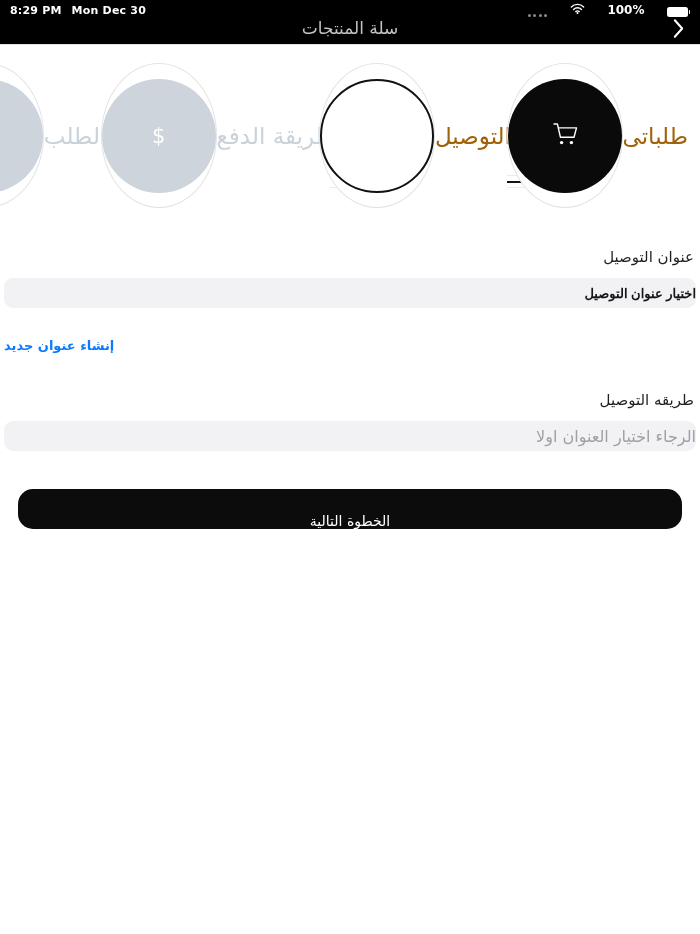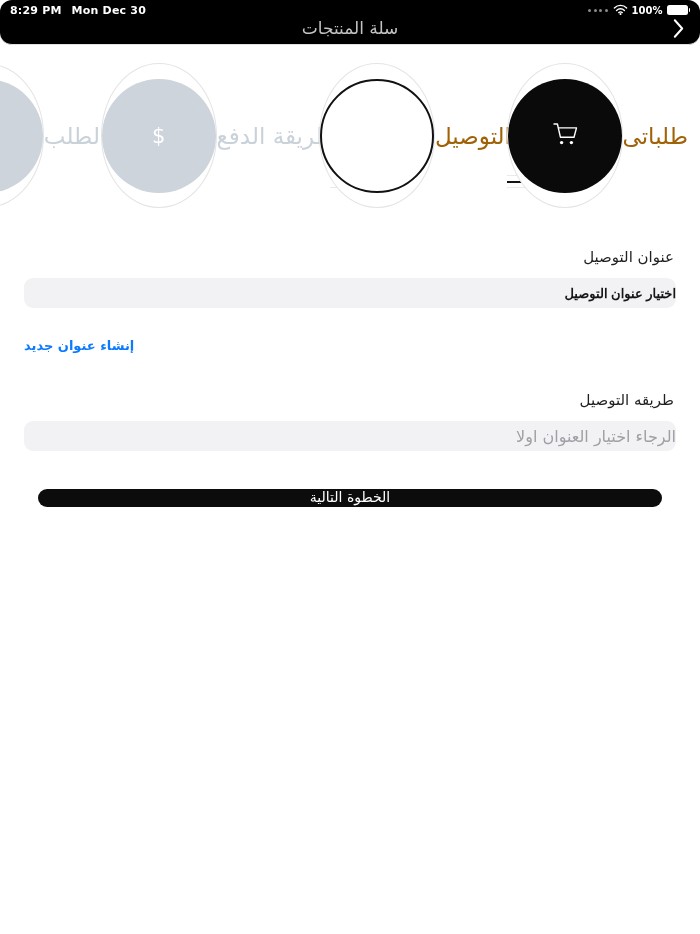--- a/index.html
+++ b/index.html
@@ -1,23 +1,23 @@
 <!DOCTYPE html>
 <html><head>
 <meta charset="utf-8">
 <style>
   * { margin:0; padding:0; box-sizing:border-box; }
   body { background:#fff; font-family:"DejaVu Sans", sans-serif; }
   .screen { position:relative; width:700px; height:934px; background:#ffffff; overflow:hidden; margin:0 auto; }
 
   
-  .app-header { position:relative; height:45px; background:#000; border-bottom:1px solid #e2e2e2;border-radius:12px; }
+  .app-header { position:relative; height:45px; background:#000; border-bottom:1px solid #e2e2e2; }
   .status-bar { display:flex; justify-content:space-between; align-items:center; padding:3px 10px 0 10px; height:17px; }
   .status-left { display:flex; gap:10px; color:#fff; font-size:11px; font-weight:600; letter-spacing:.2px; }
-  .status-right { display:flex; align-items:center; gap:4px; color:#fff; font-size:10px; font-weight:600; }
+  .status-right { display:flex; align-items:flex-end; gap:22px; color:#fff; font-size:12px; font-weight:600; }
   .cell-dots { display:flex; gap:2.5px; align-items:center; margin-right:1px; }
   .cell-dots i { width:3px; height:3px; border-radius:50%; background:#8a8a8e; display:block; }
   .battery-shell { display:flex; align-items:center; }
   .battery-body { width:21px; height:10px; background:#fff; border-radius:2.5px; }
   .battery-tip { width:1.5px; height:4px; background:#fff; border-radius:0 1px 1px 0; margin-left:1px; }
   .nav-bar { position:absolute; left:0; right:0; bottom:0; height:28px; }
   .nav-title { position:absolute; left:0; right:0; top:2px; text-align:center; color:#c3c3c5; font-size:17px; }
   .back-btn { position:absolute; right:10px; top:1px; width:24px; height:26px; background:transparent; border:none; display:flex; align-items:center; justify-content:center; cursor:pointer; }
 
   
@@ -30,29 +30,29 @@
   .ring { width:145px; height:145px; border:1px solid #e4e4e6; border-radius:50%; background:#fff; display:flex; align-items:center; justify-content:center; position:relative; z-index:2; }
   .inner { width:114px; height:114px; border-radius:50%; display:flex; align-items:center; justify-content:center; }
   .inner.completed { background:#0a0a0a; }
   .inner.current { background:#fff; border:2px solid #111; }
   .inner.upcoming { background:#cdd4dc; }
   .dollar-glyph { color:#fff; font-size:21px; font-weight:400; }
   .connector { flex:1 1 auto; height:13px; margin:112px -4px 0 -4px; border-top:1px solid #e8ebed; border-bottom:1px solid #e8ebed; position:relative; z-index:1; background:#fff; }
   .connector.passed::after { content:""; position:absolute; left:0; right:0; top:50%; margin-top:-1px; height:2px; background:#141414; }
 
   
-  .content { padding:0 24px; }
+  .content { padding:0 4px; }
   .field-label { margin:40px 2px 12px 0; text-align:right; font-size:15px; color:#1f1f21; font-weight:500; }
   .field-label.second { margin-top:38px; }
   .select-bar { width:100%; height:30px; background:#f2f2f4; border:none; border-radius:9px; display:flex; align-items:center; justify-content:flex-start; cursor:pointer; }
   .select-bar .bar-text { font-size:13px; font-weight:700; color:#161616; }
   .select-bar.disabled { cursor:default; }
   .select-bar.disabled .bar-text { font-weight:400; font-size:16px; color:#9fa0a5; }
   .create-link { display:block; margin-top:30px; text-align:left; font-size:13px; font-weight:700; color:#0b7aff; text-decoration:none; cursor:pointer; }
-  .next-btn { margin:38px 14px 0 14px; width:calc(100% - 28px); height:18px; border:none; border-radius:15px; background:#0c0c0c; color:#fff; font-size:14px; font-family:"DejaVu Sans", sans-serif; display:flex; align-items:flex-start; justify-content:center; cursor:pointer; }
+  .next-btn { margin:38px 14px 0 14px; width:calc(100% - 28px); height:40px; border:none; border-radius:15px; background:#0c0c0c; color:#fff; font-size:14px; font-family:"DejaVu Sans", sans-serif; display:flex; align-items:flex-end; justify-content:center; cursor:pointer; }
 </style>
 </head>
 <body>
 
 <div class="screen">
 
   <header class="app-header">
     <div class="status-bar">
       <div class="status-left">
         <span>8:29 PM</span>

